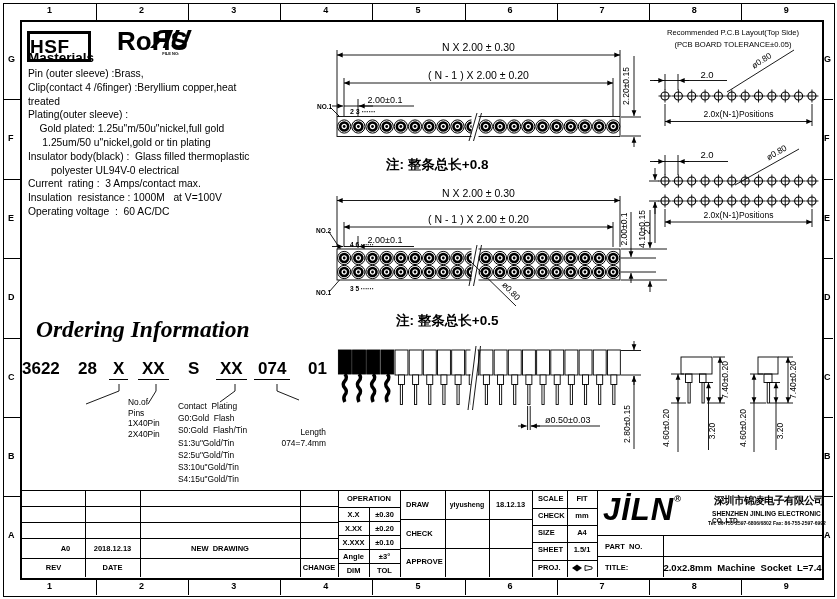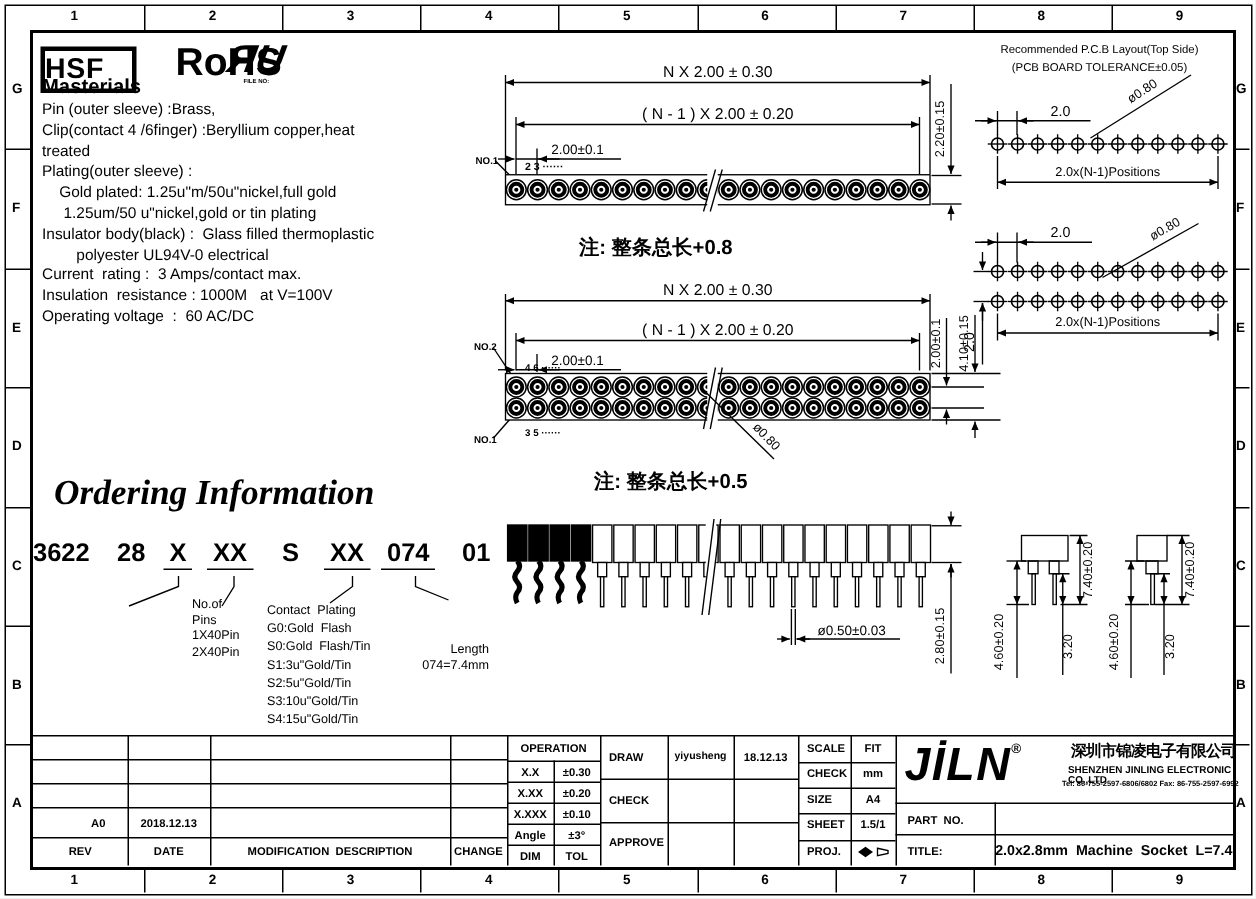--- a/index.html
+++ b/index.html
@@ -108,23 +108,23 @@
   <div class="vl" style="left:400px;top:490px;height:87px"></div>
   <div class="vl" style="left:445px;top:490px;height:87px"></div>
   <div class="vl" style="left:489px;top:490px;height:87px"></div>
   <div class="vl" style="left:532px;top:490px;height:87px"></div>
   <div class="vl" style="left:567px;top:490px;height:87px"></div>
   <div class="vl" style="left:597px;top:490px;height:87px"></div>
   <div class="vl" style="left:663px;top:535px;height:42px"></div>
 
   <div class="cell" style="left:34px;top:539px;width:63px;height:18px">A0</div>
   <div class="cell" style="left:85px;top:539px;width:55px;height:18px">2018.12.13</div>
+  <div class="cell" style="left:140px;top:539px;width:160px;height:18px">NEW  DRAWING</div>
   <div class="cell" style="left:22px;top:559px;width:63px;height:17px">REV</div>
   <div class="cell" style="left:85px;top:559px;width:55px;height:17px">DATE</div>
-  <div class="cell" style="left:140px;top:559px;width:160px;height:17px">MODIFICATION  DESCRIPTION</div>
   <div class="cell" style="left:300px;top:559px;width:38px;height:17px">CHANGE</div>
 
   <div class="cell" style="left:338px;top:491px;width:62px;height:15px">OPERATION</div>
   <div id="op-rows">
       <div class="oprow">
         <span>X.X</span>
         <span>±0.30</span>
       </div>
       <div class="oprow">
         <span>X.XX</span>

